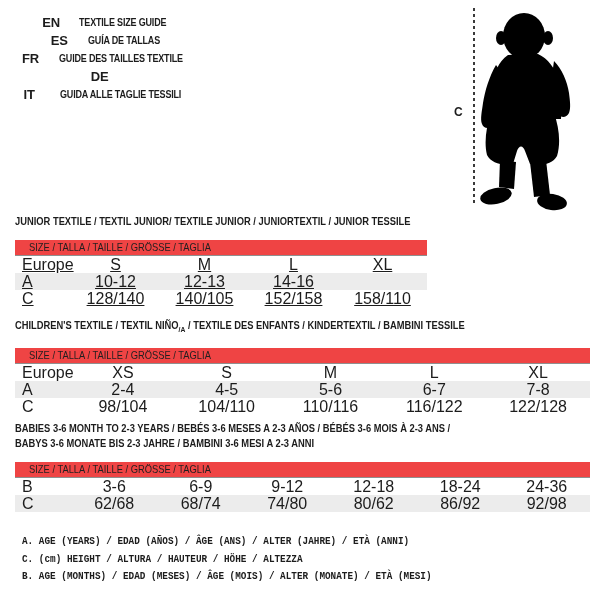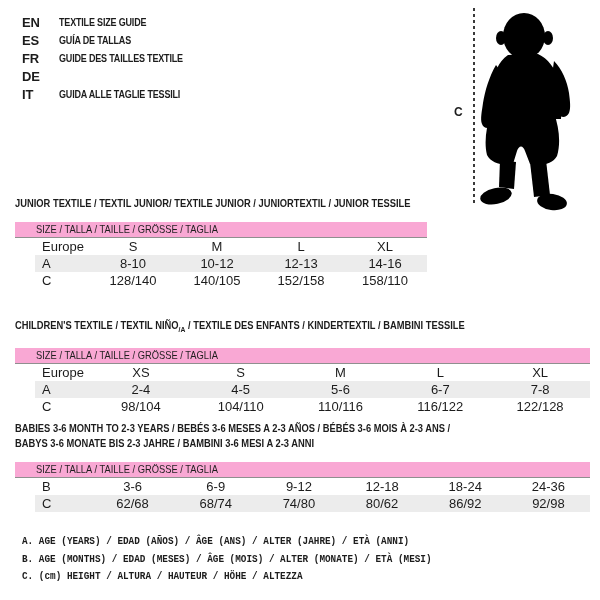--- a/index.html
+++ b/index.html
@@ -5,38 +5,38 @@
   html,body{margin:0;padding:0;background:#fff;}
   .canvas{
     position:relative;width:600px;height:600px;background:#ffffff;
     font-family:"Liberation Sans", sans-serif;color:#1c1c1c;overflow:hidden;
   }
   .cond{display:inline-block;transform:scaleX(0.85);transform-origin:0 50%;white-space:nowrap;}
   .cond90{display:inline-block;transform:scaleX(0.9);transform-origin:0 50%;white-space:nowrap;}
 
   
   .lang-block{position:absolute;left:22px;top:13px;}
-  .lang-row{display:flex;height:18px;align-items:center;}
+  .lang-row{display:flex;height:18px;align-items:center;justify-content:center;}
   .lang-code{width:37px;font-size:13px;font-weight:bold;letter-spacing:-0.2px;}
   .lang-title{font-size:10px;font-weight:bold;letter-spacing:-0.2px;}
 
   
   .measure-line{position:absolute;left:473px;top:8px;width:2px;height:198px;
     background:repeating-linear-gradient(to bottom,#3a3a3a 0 3px,transparent 3px 6px);}
   .height-label{position:absolute;left:454px;top:105px;font-size:12px;font-weight:bold;}
   .baby-svg{position:absolute;left:472px;top:5px;}
 
   
   .tbl-section{position:absolute;left:15px;}
   .tbl-title-wrap{margin-bottom:11px;}
   .tbl-title{font-size:11px;font-weight:bold;line-height:15px;}
-  .size-bar{height:15px;background:#f9a8d4;border-bottom:1px solid #8f8f8f;
-    font-size:11px;line-height:15px;padding-left:21px;color:#1f1f1f;}
+  .size-bar{height:15px;background:#ef4444;border-bottom:1px solid #8f8f8f;
+    font-size:11px;line-height:15px;padding-left:14px;color:#1f1f1f;}
   .t-body .t-row:nth-child(even){background:#ececec;}
-  .t-row{display:grid;height:17px;line-height:17px;font-size:13px;margin-left:20px;}
+  .t-row{display:grid;height:17px;line-height:17px;font-size:16px;}
   .cols4{grid-template-columns:56px repeat(4,1fr);}
   .cols5{grid-template-columns:56px repeat(5,1fr);}
   .cols6{grid-template-columns:56px repeat(6,1fr);}
   .t-label{padding-left:7px;text-align:left;}
   .t-val{text-align:center;}
   .w412{width:412px;} .w575{width:575px;}
   .sub{font-size:8px;vertical-align:sub;}
 
   
   .legend-block{position:absolute;left:22px;top:533px;font-family:Liberation Mono, monospace;}
@@ -78,36 +78,35 @@
     <path d="M 36 50 C 26 57, 22 68, 20 82 C 18 96, 18 106, 19 114 L 89 114 C 90 100, 89 88, 86 76 C 83 62, 76 54, 66 49 Z"></path>
     <path d="M 24 60 C 17 72, 13 86, 11 98 C 10 106, 8 114, 10 119 C 12 125, 20 124, 22 118 C 24 110, 24 102, 26 94 L 30 68 Z"></path>
     <path d="M 82 56 C 90 64, 95 76, 97 88 C 98 96, 99 103, 97 108 C 94 114, 86 113, 85 106 C 84 98, 85 92, 84 86 L 80 70 Z"></path>
     <path d="M 19 108 C 14 122, 12 138, 15 150 C 19 158, 30 161, 41 159 L 45 146 C 47 140, 51 140, 53 146 L 58 159 C 68 162, 81 159, 85 151 C 89 138, 87 122, 82 108 Z"></path>
     <path d="M 28 155 L 44 157 L 42 184 L 27 182 Z"></path>
     <ellipse cx="24" cy="191" rx="16" ry="8" transform="rotate(-12 24 191)"></ellipse>
     <path d="M 58 157 L 74 155 L 78 190 L 62 192 Z"></path>
     <ellipse cx="80" cy="197" rx="15" ry="8" transform="rotate(8 80 197)"></ellipse>
   </svg>
 
-  <div class="tbl-section w412" style="top:196px;">
+  <div class="tbl-section w412" style="top:214px;text-decoration:underline;">
     <div class="tbl-title-wrap">
       <div class="tbl-title"><span class="cond">JUNIOR TEXTILE / TEXTIL JUNIOR/ TEXTILE JUNIOR / JUNIORTEXTIL / JUNIOR TESSILE</span></div>
     </div>
     <div class="size-bar"><span class="cond">SIZE / TALLA / TAILLE / GRÖSSE / TAGLIA</span></div>
     <div class="t-body">
       <div class="t-row cols4">
         <span class="t-label">Europe</span>
         <span class="t-val">S</span>
         <span class="t-val">M</span>
         <span class="t-val">L</span>
         <span class="t-val">XL</span>
       </div>
       <div class="t-row cols4">
         <span class="t-label">A</span>
-        <span class="t-val">8-10</span>
         <span class="t-val">10-12</span>
         <span class="t-val">12-13</span>
         <span class="t-val">14-16</span>
       </div>
       <div class="t-row cols4">
         <span class="t-label">C</span>
         <span class="t-val">128/140</span>
         <span class="t-val">140/105</span>
         <span class="t-val">152/158</span>
         <span class="t-val">158/110</span>
@@ -171,17 +170,17 @@
         <span class="t-val">74/80</span>
         <span class="t-val">80/62</span>
         <span class="t-val">86/92</span>
         <span class="t-val">92/98</span>
       </div>
     </div>
   </div>
 
   <div class="legend-block">
     <div class="legend-line"><span class="cond">A. AGE (YEARS) / EDAD (AÑOS) / ÂGE (ANS) / ALTER (JAHRE) / ETÀ (ANNI)</span></div>
+    <div class="legend-line"><span class="cond">C. (cm) HEIGHT / ALTURA / HAUTEUR / HÖHE / ALTEZZA</span></div>
     <div class="legend-line"><span class="cond">B. AGE (MONTHS) / EDAD (MESES) / ÂGE (MOIS) / ALTER (MONATE) / ETÀ (MESI)</span></div>
-    <div class="legend-line"><span class="cond">C. (cm) HEIGHT / ALTURA / HAUTEUR / HÖHE / ALTEZZA</span></div>
   </div>
 
 </div>
 
 </body></html>

